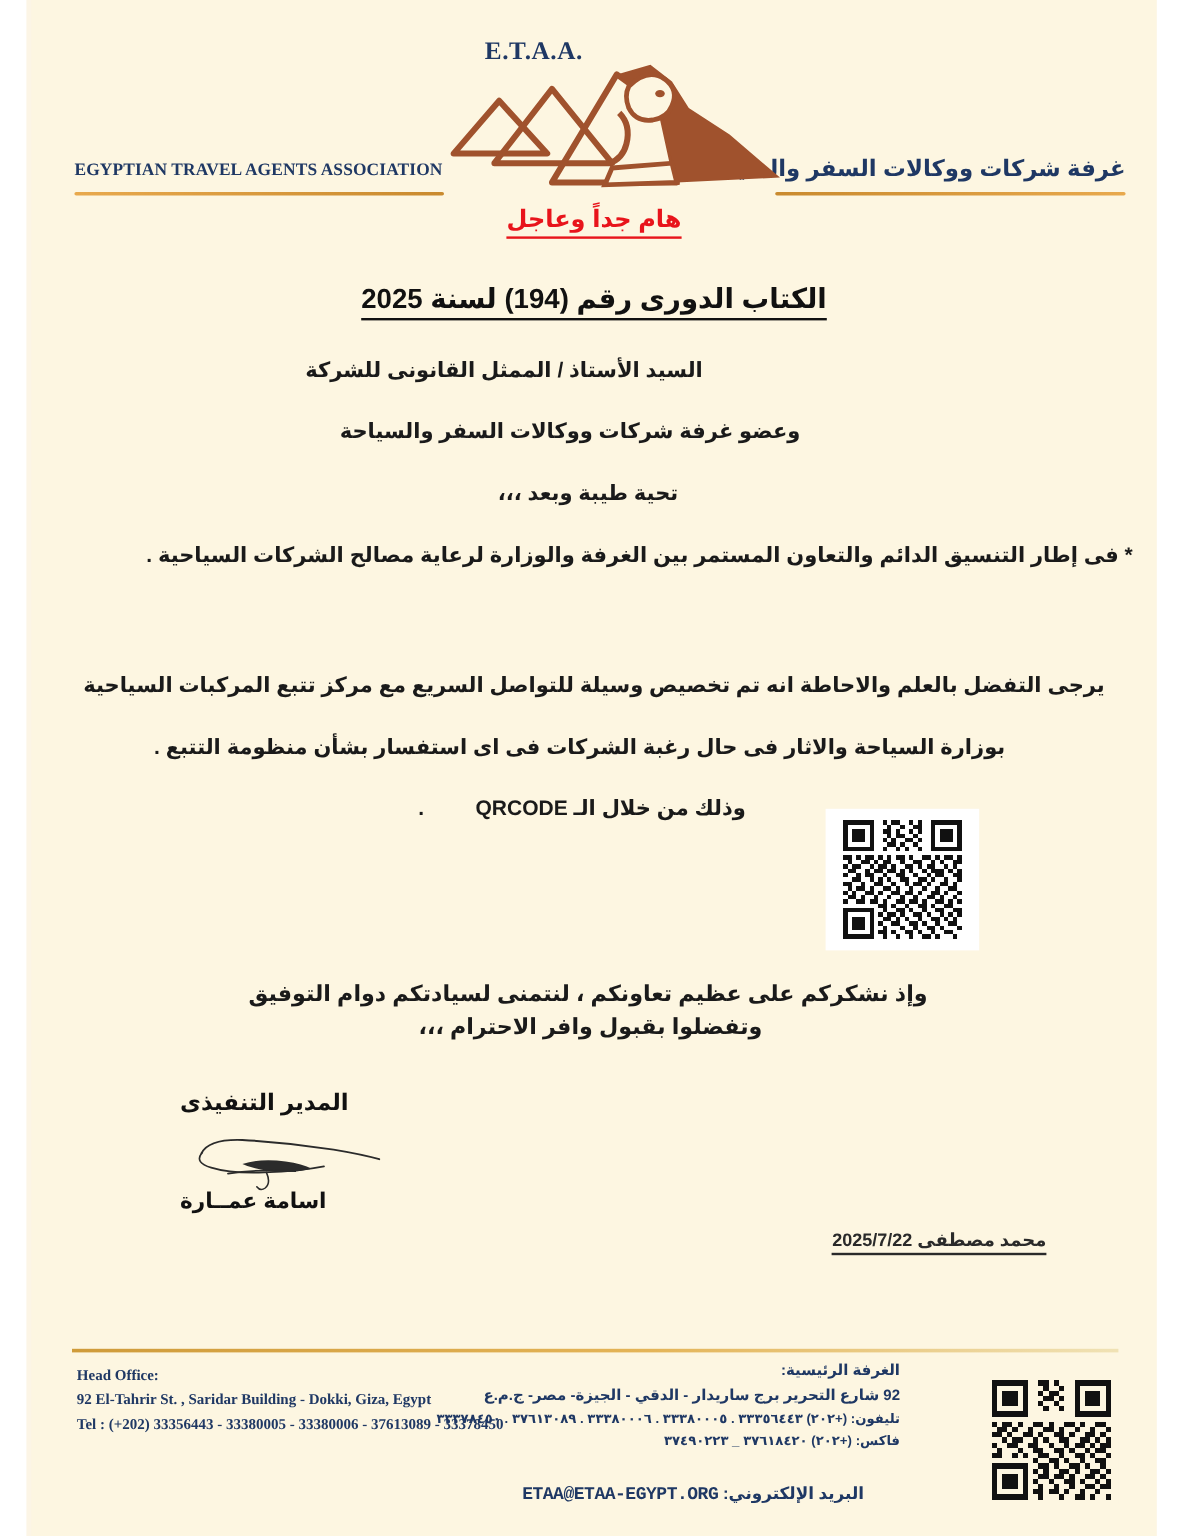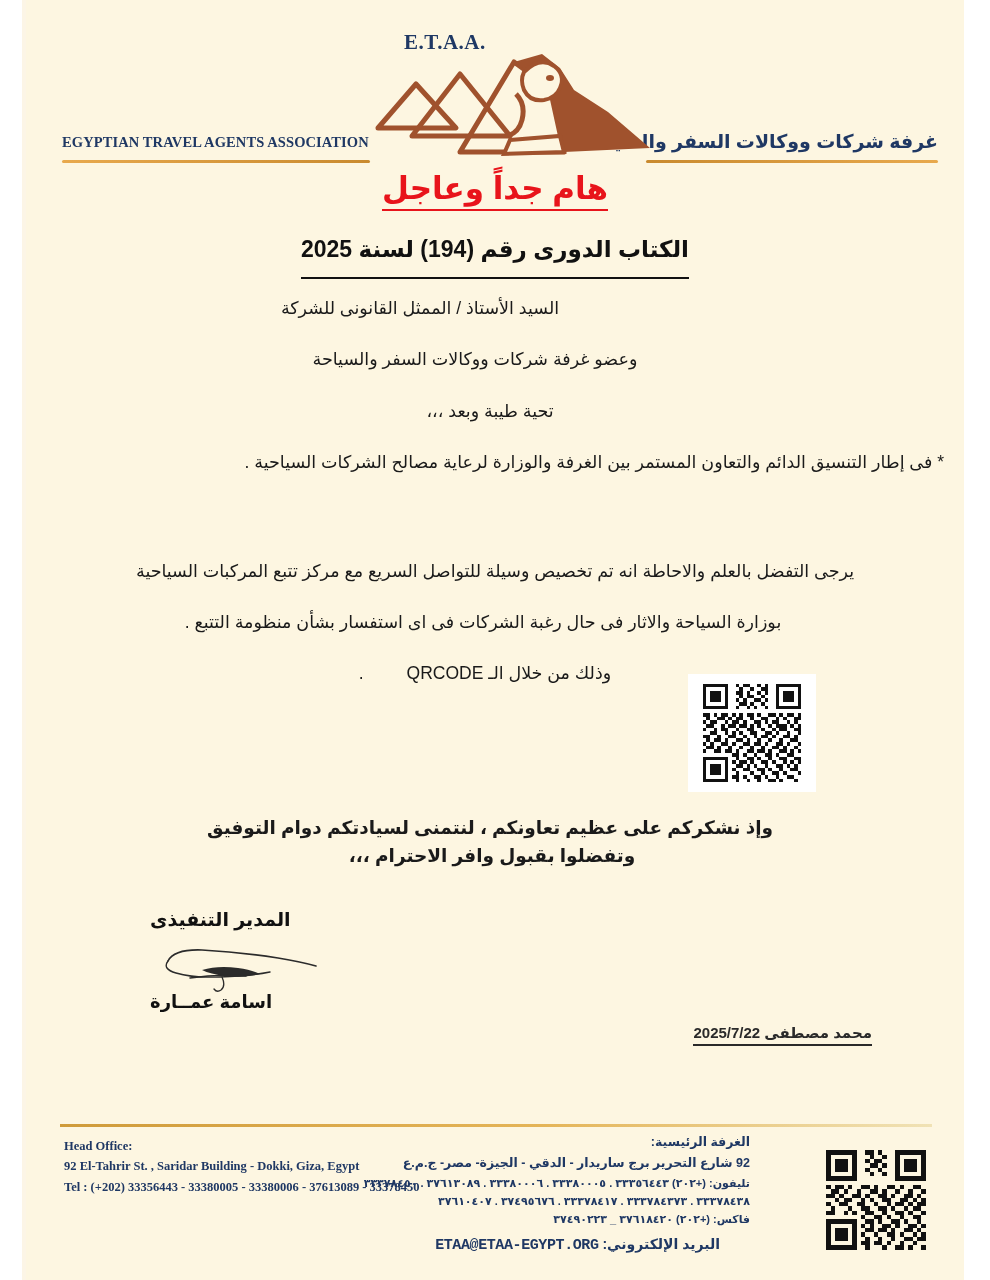--- a/index.html
+++ b/index.html
@@ -104,52 +104,52 @@
   }
 
   
   .urgent {
     position: absolute;
     left: 0; top: 170px;
     width: 990px;
     text-align: center;
     direction: rtl;
     color: #e8141b;
-    font-size: 31px;
+    font-size: 20px;
     font-weight: bold;
   }
   .urgent span {
     border-bottom: 2.5px solid #e8141b;
     padding-bottom: 3px;
   }
   .doc-title {
     position: absolute;
     left: 0; top: 236px;
     width: 990px;
     text-align: center;
     direction: rtl;
     color: #111111;
     font-size: 23px;
     font-weight: bold;
   }
   .doc-title span {
     border-bottom: 2.5px solid #111111;
-    padding-bottom: 15px;
+    padding-bottom: 3px;
   }
 
   
   .body-text {
     position: absolute;
     left: 26px;
     top: 296px;
     width: 938px;
     direction: rtl;
     color: #1a1a1a;
     font-size: 17.5px;
-    font-weight: normal;
+    font-weight: bold;
   }
   .ln {
     line-height: 1.45;
     white-space: nowrap;
   }
   .sp-18 { height: 18px; }
   .sp-26 { height: 26px; }
 
   .salut-1 { text-align: center; padding-right: 150px; }
   .salut-2 { text-align: center; padding-right: 40px; }
@@ -587,21 +587,20 @@
     <div>Tel : (+202) 33356443 - 33380005 - 33380006 - 37613089 - 33378450</div>
   </div>
 
   <div class="foot-ar">
     <div>الغرفة الرئيسية:</div>
     <div>92 شارع التحرير برج ساريدار - الدقي - الجيزة- مصر- ج.م.ع</div>
     <div class="nums">
       <span>تليفون:</span>
       <span>(+٢٠٢) ٣٣٣٥٦٤٤٣ . ٣٣٣٨٠٠٠٥ . ٣٣٣٨٠٠٠٦ . ٣٧٦١٣٠٨٩ . ٣٣٣٧٨٤٥٠</span>
     </div>
-    <div class="nums">٣٣٣٧٨٤٣٨ . ٣٣٣٧٨٤٣٧٣ . ٣٣٣٧٨٤١٧ . ٣٧٤٩٥٦٧٦ . ٣٧٦١٠٤٠٧</div>
     <div class="nums">
       <span>فاكس:</span>
       <span>(+٢٠٢) ٣٧٦١٨٤٢٠ _ ٣٧٤٩٠٢٢٣</span>
     </div>
   </div>
 
   <div class="foot-email">
     <span>البريد الإلكتروني:</span>
     <span class="addr">ETAA@ETAA-EGYPT.ORG</span>
   </div>

